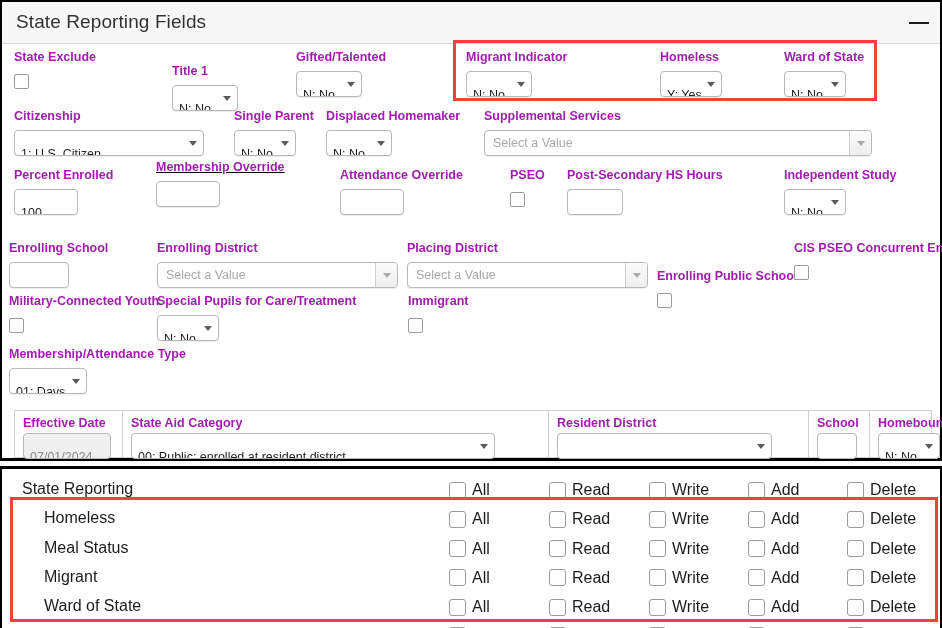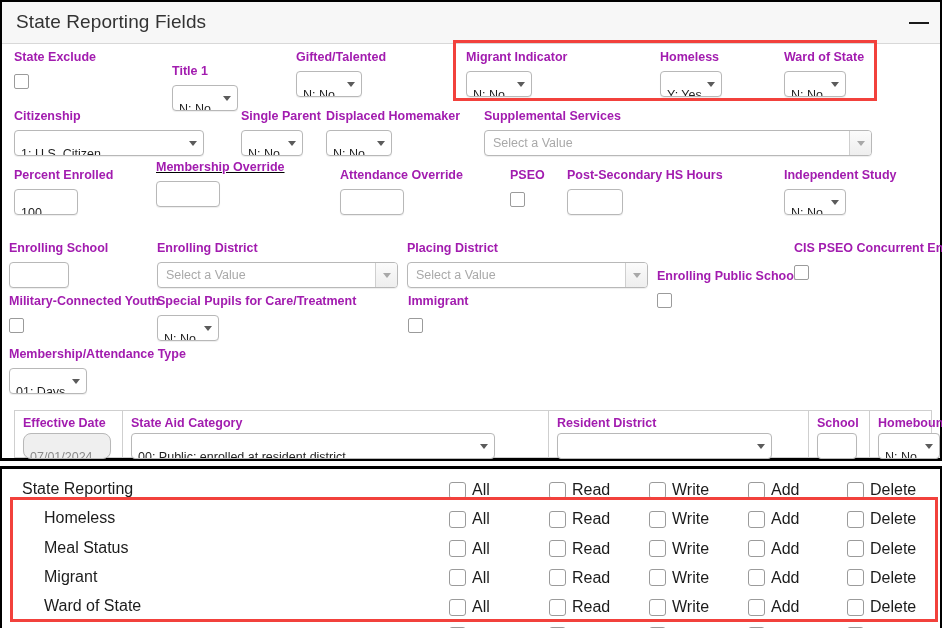--- a/index.html
+++ b/index.html
@@ -210,21 +210,21 @@
       </div>
 
       <div class="fld" style="left:12px; top:65px;">
         <div class="lbl">Citizenship</div>
         <div class="sel" style="width:190px; margin-top:7px;">
           <span>1: U.S. Citizen</span>
           <span class="caret"></span>
         </div>
       </div>
 
-      <div class="fld" style="left:232px; top:65px;margin-left:7px;">
+      <div class="fld" style="left:232px; top:65px;">
         <div class="lbl">Single Parent</div>
         <div class="sel" style="width:62px; margin-top:7px;">
           <span>N: No</span>
           <span class="caret"></span>
         </div>
       </div>
 
       <div class="fld" style="left:324px; top:65px;">
         <div class="lbl">Displaced Homemaker</div>
         <div class="sel" style="width:66px; margin-top:7px;">
@@ -349,21 +349,21 @@
           <span>01: Days</span>
           <span class="caret"></span>
         </div>
       </div>
 
     </div>
 
     <div class="tbl">
       <div class="tcell" style="width:108px;">
         <div class="lbl">Effective Date</div>
-        <div class="txt disabled" style="width:88px;border-radius:8px;">
+        <div class="txt disabled" style="width:88px;">
           <span>07/01/2024</span>
         </div>
       </div>
       <div class="tcell" style="width:426px;">
         <div class="lbl">State Aid Category</div>
         <div class="sel" style="width:364px;">
           <span>00: Public: enrolled at resident district</span>
           <span class="caret"></span>
         </div>
       </div>

